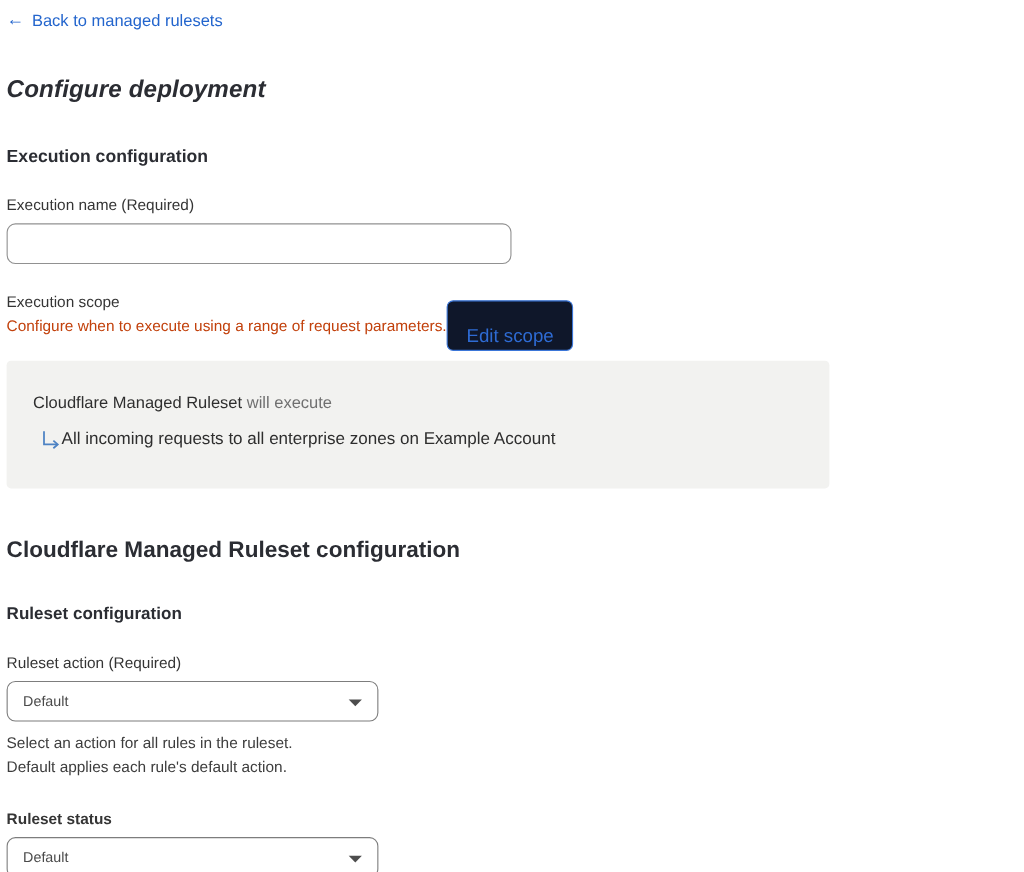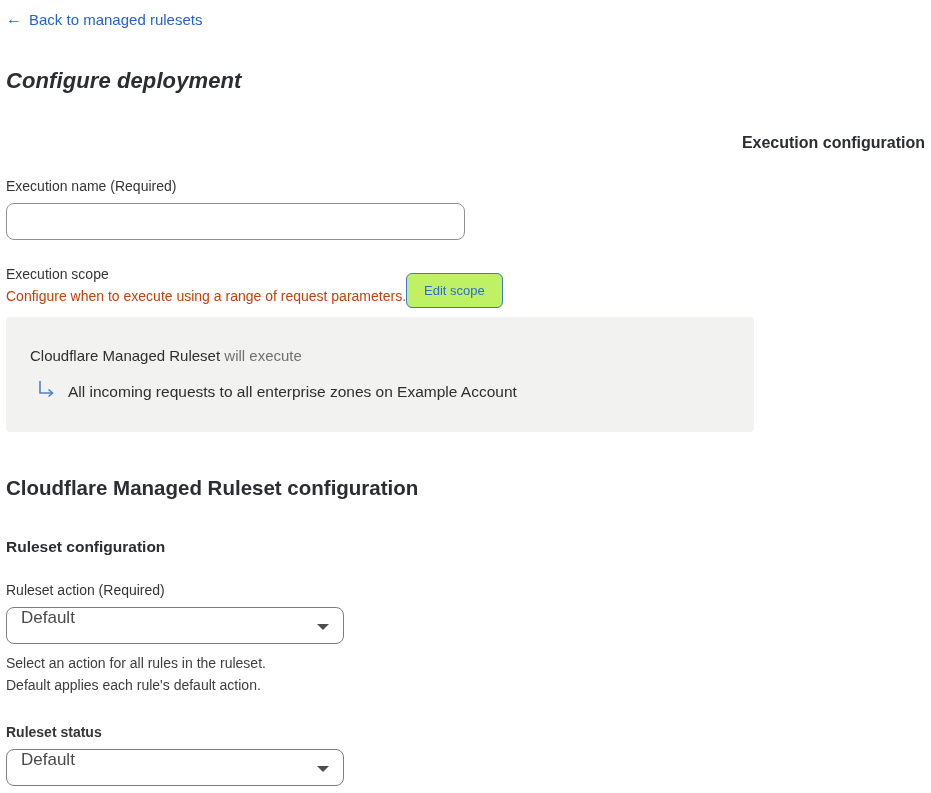--- a/index.html
+++ b/index.html
@@ -22,21 +22,21 @@
 
   
   .page-title {
     margin-top: 40px;
     font-size: 22px; font-weight: 600; color: #2b2d33;
     letter-spacing: 0.1px;
     font-style: italic;
   }
   .section-heading {
     margin-top: 40px;
-    font-size: 16px; font-weight: 700; color: #2b2d33; text-align: right;
+    font-size: 16px; font-weight: 700; color: #2b2d33;
   }
   .big-heading {
     margin-top: 44px;
     font-size: 20.5px; font-weight: 600; color: #2b2d33;
   }
   .sub-heading {
     margin-top: 38px;
     font-size: 15.5px; font-weight: 700; color: #2b2d33;
   }
 
@@ -59,58 +59,58 @@
 
   
   .scope-row {
     margin-top: 26px;
     display: flex; align-items: flex-start; 
   }
   .scope-label { font-size: 14px; color: #353535; }
   .scope-desc { margin-top: 6px; font-size: 14px; color: #c2410c; }
   .edit-scope-btn {
     margin-top: 7px;
-    background: #bef264;
+    background: #0f172a;
     border: 1px solid #3b76d8; border-radius: 6px;
-    color: #2e6bd3; font-size: 13px;
+    color: #2e6bd3; font-size: 17px;
     font-family: "Liberation Sans", sans-serif;
-    padding: 8px 17px; height: 35px;
+    padding: 22px 17px; height: 35px;
     cursor: pointer;
     white-space: nowrap;
   }
 
   
   .scope-box {
     margin-top: 9px;
     background: #f2f2f0;
     border-radius: 4px;
     padding: 30px 24px 28px 24px;
     width: 748px;
   }
   .scope-box-line1 { font-size: 15px; }
   .scope-box-line1 .ruleset-name { color: #2e2e2e; }
   .scope-box-line1 .verb { color: #707070; }
   .scope-box-line2 {
     margin-top: 16px;
-    display: flex; align-items: center; gap: 12px;
+    display: flex; align-items: flex-start; 
     padding-left: 6px;
   }
   .branch-arrow { flex: 0 0 auto; display: inline-block; }
   .scope-box-line2 .scope-text { font-size: 15.5px; color: #2e2e2e; }
 
   
   .select {
     margin-top: 9px;
     position: relative;
     width: 338px; height: 37px;
     border: 1px solid #7d7d7d; border-radius: 8px;
     background: #fff;
-    display: flex; 
+    display: flex; align-items: center;
     padding: 0 36px 0 14px;
-    font-size: 17px; color: #4a4a4a;
+    font-size: 13px; color: #4a4a4a;
     cursor: pointer;
   }
   .select .caret {
     position: absolute; right: 14px; top: 50%;
     margin-top: -2px;
     width: 0; height: 0;
     border-left: 6px solid transparent;
     border-right: 6px solid transparent;
     border-top: 6px solid #4d4d4d;
   }

